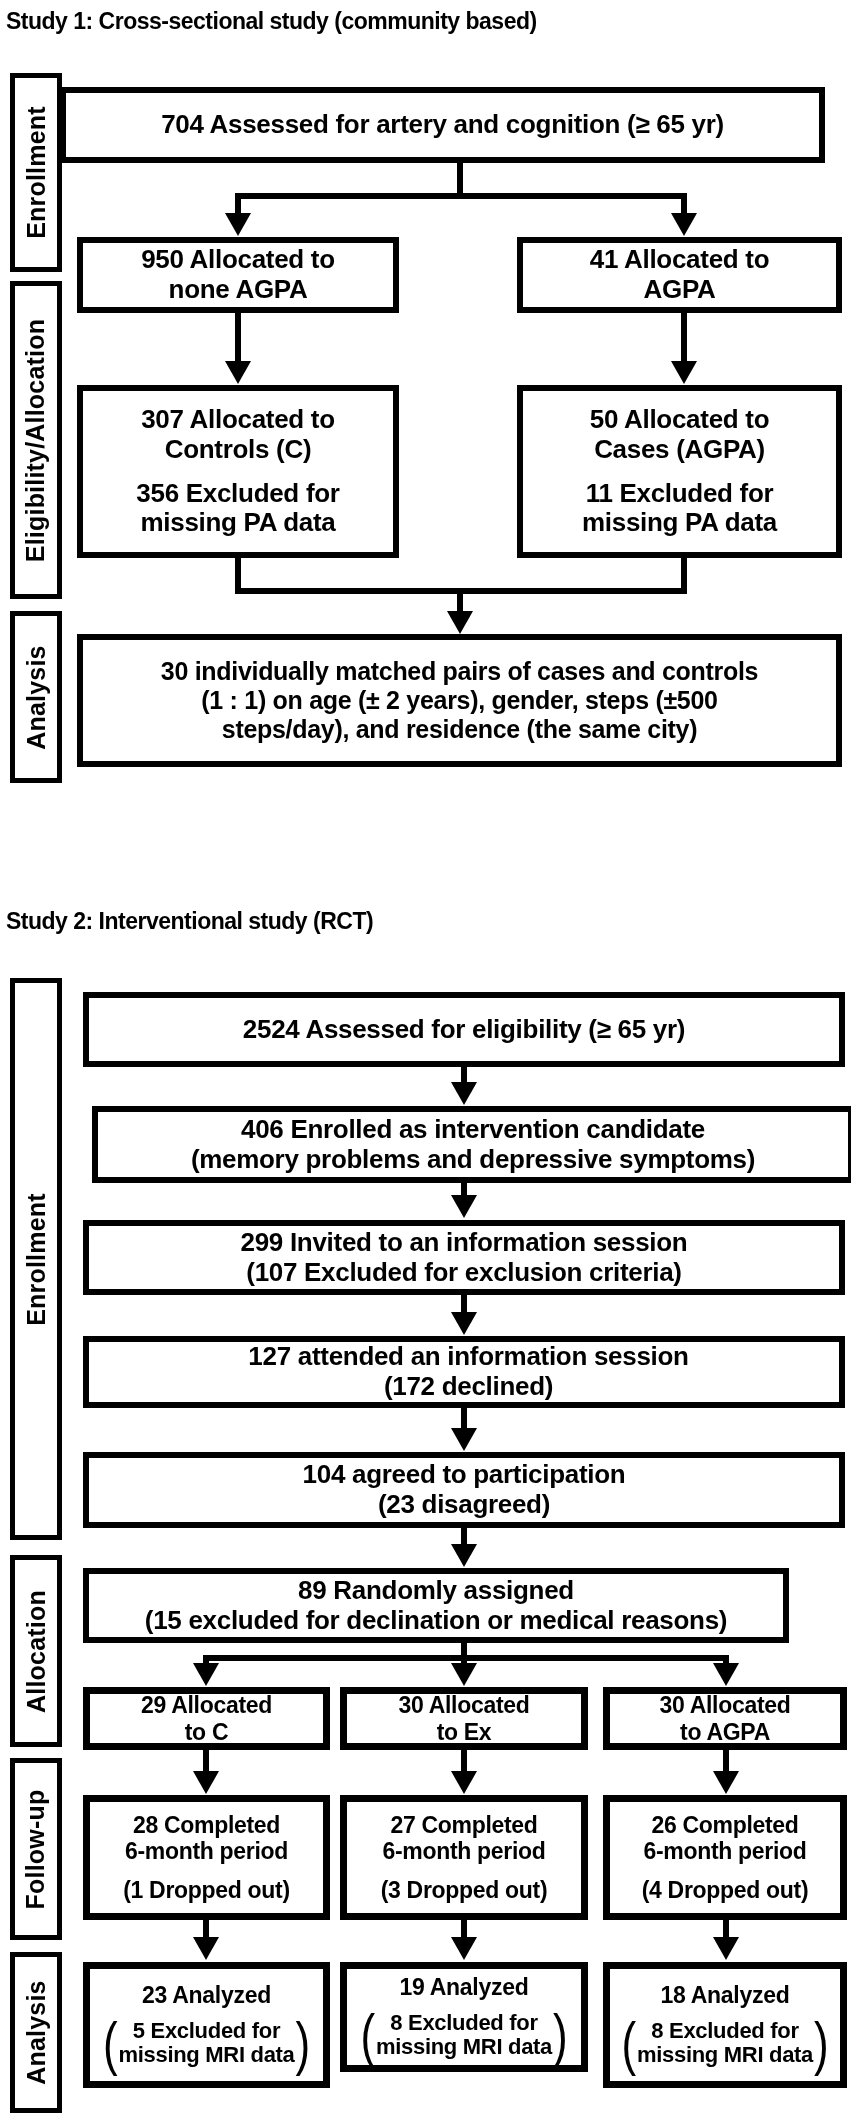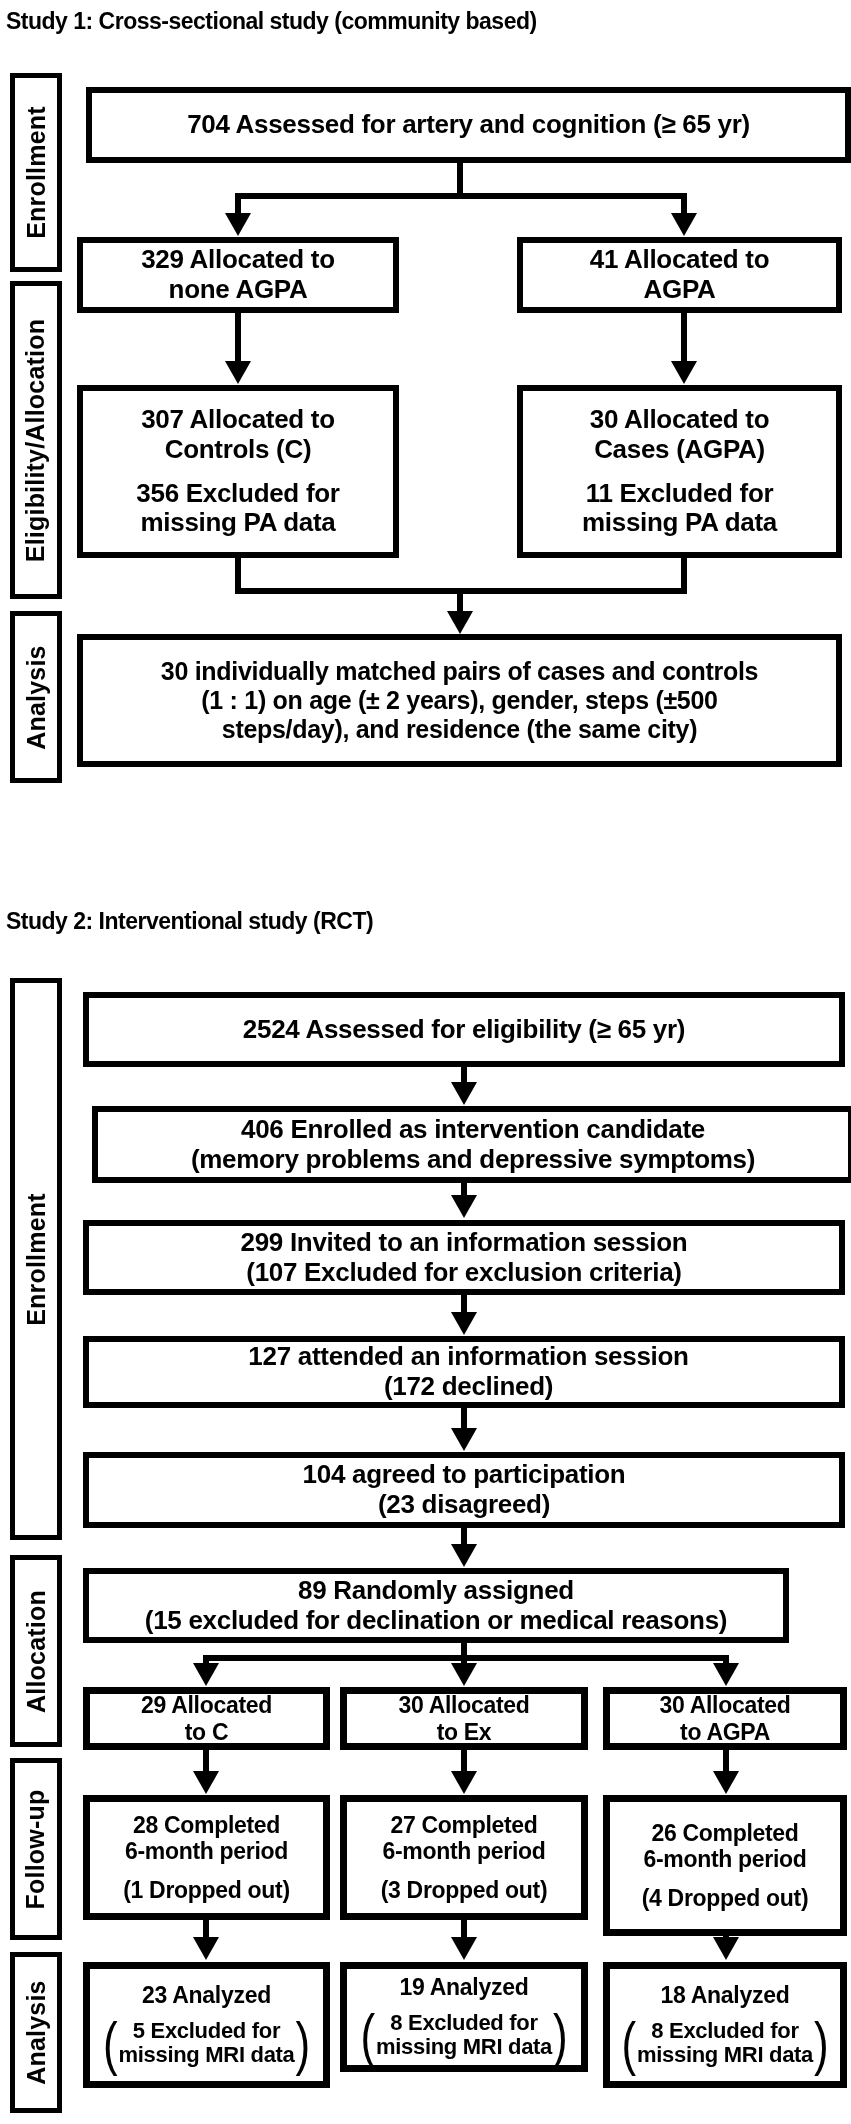--- a/index.html
+++ b/index.html
@@ -145,43 +145,43 @@
   <div class="sidebar" style="left:10px; top:73px; width:52px; height:199px;">
     <span class="vtext">Enrollment</span>
   </div>
   <div class="sidebar" style="left:10px; top:281px; width:52px; height:318px;">
     <span class="vtext">Eligibility/Allocation</span>
   </div>
   <div class="sidebar" style="left:10px; top:611px; width:52px; height:172px;">
     <span class="vtext">Analysis</span>
   </div>
 
-  <div class="box" style="left:86px; top:87px; width:765px; height:76px;">
+  <div class="box" style="left:60px; top:87px; width:765px; height:76px;">
     <div>704 Assessed for artery and cognition (≥ 65 yr)</div>
   </div>
 
   <div class="box" style="left:77px; top:237px; width:322px; height:76px;">
-    <div>329 Allocated to</div>
+    <div>950 Allocated to</div>
     <div>none AGPA</div>
   </div>
 
   <div class="box" style="left:517px; top:237px; width:325px; height:76px;">
     <div>41 Allocated to</div>
     <div>AGPA</div>
   </div>
 
   <div class="box" style="left:77px; top:385px; width:322px; height:173px;">
     <div>307 Allocated to</div>
     <div>Controls (C)</div>
     <div class="sub">356 Excluded for</div>
     <div>missing PA data</div>
   </div>
 
   <div class="box" style="left:517px; top:385px; width:325px; height:173px;">
-    <div>30 Allocated to</div>
+    <div>50 Allocated to</div>
     <div>Cases (AGPA)</div>
     <div class="sub">11 Excluded for</div>
     <div>missing PA data</div>
   </div>
 
   <div class="box matched" style="left:77px; top:634px; width:765px; height:133px;">
     <div>30 individually matched pairs of cases and controls</div>
     <div>(1 : 1) on age (± 2 years), gender, steps (±500</div>
     <div>steps/day), and residence (the same city)</div>
   </div>
@@ -246,21 +246,21 @@
   <div class="box colbox" style="left:83px; top:1795px; width:247px; height:125px;">
     <div>28 Completed</div>
     <div>6-month period</div>
     <div class="line3">(1 Dropped out)</div>
   </div>
   <div class="box colbox" style="left:340px; top:1795px; width:248px; height:125px;">
     <div>27 Completed</div>
     <div>6-month period</div>
     <div class="line3">(3 Dropped out)</div>
   </div>
-  <div class="box colbox" style="left:603px; top:1795px; width:244px; height:141px;">
+  <div class="box colbox" style="left:603px; top:1795px; width:244px; height:125px;">
     <div>26 Completed</div>
     <div>6-month period</div>
     <div class="line3">(4 Dropped out)</div>
   </div>
 
   <div class="box colbox" style="left:83px; top:1962px; width:247px; height:126px;">
     <div>23 Analyzed</div>
     <div class="excl-row">
       <span class="paren">(</span>
       <span class="excl-lines">

